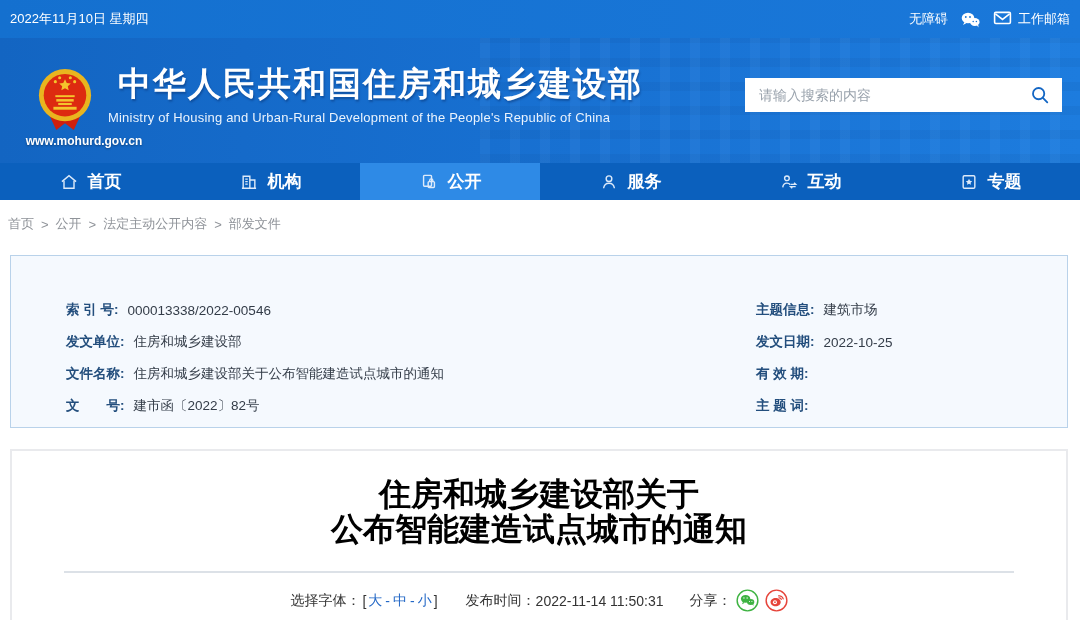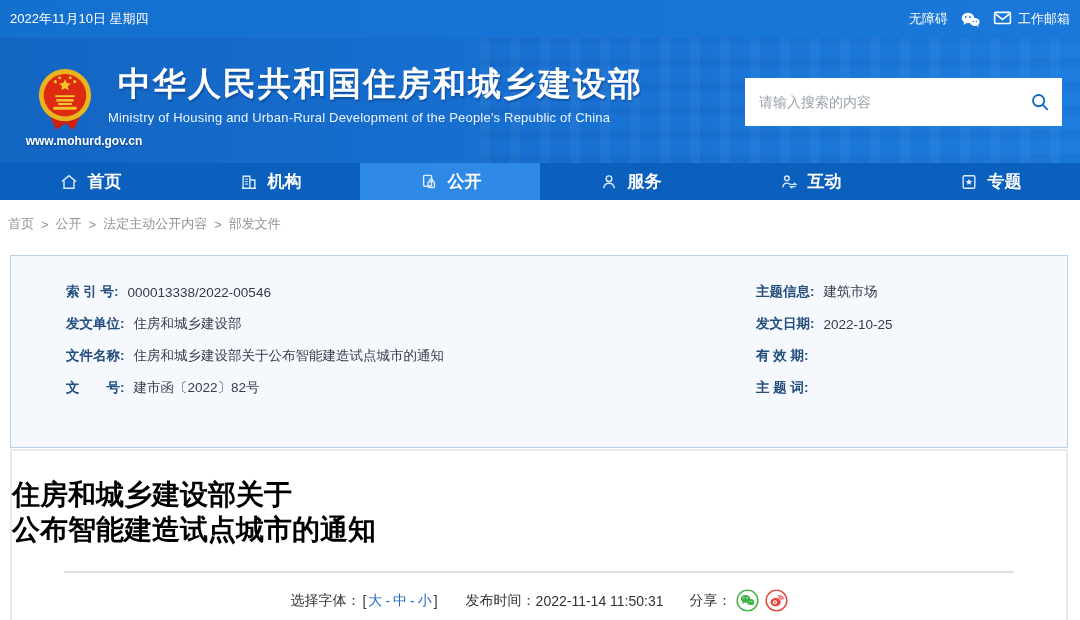--- a/index.html
+++ b/index.html
@@ -23,53 +23,53 @@
       repeating-linear-gradient(90deg, rgba(255,255,255,0.07) 0 10px, transparent 10px 30px),
       repeating-linear-gradient(0deg, rgba(8,40,90,0.10) 0 9px, transparent 9px 24px);
     opacity:.55; pointer-events:none; }
   .emblem { position:absolute; left:36px; top:28px; width:58px; height:70px; z-index:2; }
   .siteurl { position:absolute; left:24px; top:96px; width:120px; text-align:center; z-index:2;
     color:#ffffff; font-weight:bold; font-size:12px; text-shadow:0 1px 2px rgba(0,0,0,.35); }
   .h-title { position:absolute; left:106px; top:24px; z-index:2; color:#ffffff; font-weight:bold;
     font-size:33px; letter-spacing:2px; text-shadow:1px 2px 2px rgba(0,30,80,.35); white-space:nowrap;margin-left:12px; }
   .h-sub { position:absolute; left:108px; top:72px; z-index:2; color:#eaf3fd; font-size:13px;
     letter-spacing:.2px; white-space:nowrap; }
-  .searchbox { position:absolute; left:745px; top:40px; width:317px; height:48px; z-index:3;
+  .searchbox { position:absolute; left:745px; top:40px; width:317px; height:34px; z-index:3;
     background:#ffffff; display:flex; align-items:center; padding:0 10px 0 14px; }
   .searchbox input { flex:1; border:none; outline:none; font-size:14px; color:#333;
     font-family:"Liberation Sans","DejaVu Sans",sans-serif; background:transparent; }
   .searchbox input::placeholder { color:#9aa3ad; }
   .search-btn { width:24px; height:24px; display:flex; align-items:center; justify-content:center; cursor:pointer; }
 
   
   .navbar { position:absolute; top:163px; left:0; width:1080px; height:37px;
     background:#0b60bd; display:flex; }
   .nav-item { flex:1; display:flex; align-items:center; justify-content:center; gap:9px;
     color:#ffffff; font-size:17px; font-weight:bold; cursor:pointer; }
   .nav-item.active { background:#2e8ae6; }
   .nav-item svg { display:block; }
 
   
   .breadcrumb { position:absolute; top:215px; left:8px; font-size:13px; color:#8f9399;
     display:flex; gap:7px; align-items:center; }
   .breadcrumb .crumb { cursor:pointer; }
 
   
-  .infobox { position:absolute; top:255px; left:10px; width:1058px; height:193px;
-    background:#f5f9fe; border:1px solid #b9d2ea; display:flex; padding-top:20px; }
+  .infobox { position:absolute; top:255px; left:10px; width:1058px; height:173px;
+    background:#f5f9fe; border:1px solid #b9d2ea; display:flex; padding-top:38px; }
   .info-col-left { width:745px; padding-left:55px; }
   .info-col-right { flex:1; }
   .info-row { height:32px; display:flex; align-items:center; font-size:13.5px; }
   .info-label { color:#234e7d; font-weight:bold; white-space:pre; }
   .info-value { color:#333c48; margin-left:9px; }
 
   
   .articlebox { position:absolute; top:449px; left:10px; width:1058px; height:200px;
     background:#ffffff; border:2px solid #e9eaed; }
-  .article-title { margin-top:26px; font-size:28px; font-weight:bold;
+  .article-title { margin-top:26px; text-align:center; font-size:32px; font-weight:bold;
     color:#000000; line-height:35px; }
   .divider { height:2px; background:#dce1e7; margin:24px 52px 0 52px; }
   .meta { margin-top:16px; display:flex; align-items:center; justify-content:center;
     font-size:14px; color:#333333; }
   .meta .grp { display:flex; align-items:center; }
   .meta .gap { width:26px; }
   .font-link { color:#2468c6; cursor:pointer; }
   .font-sep { color:#2468c6; padding:0 3px; }
   .bracket { color:#333; padding:0 2px; }
   .share-icons { display:flex; align-items:center; gap:6px; margin-left:4px; }

